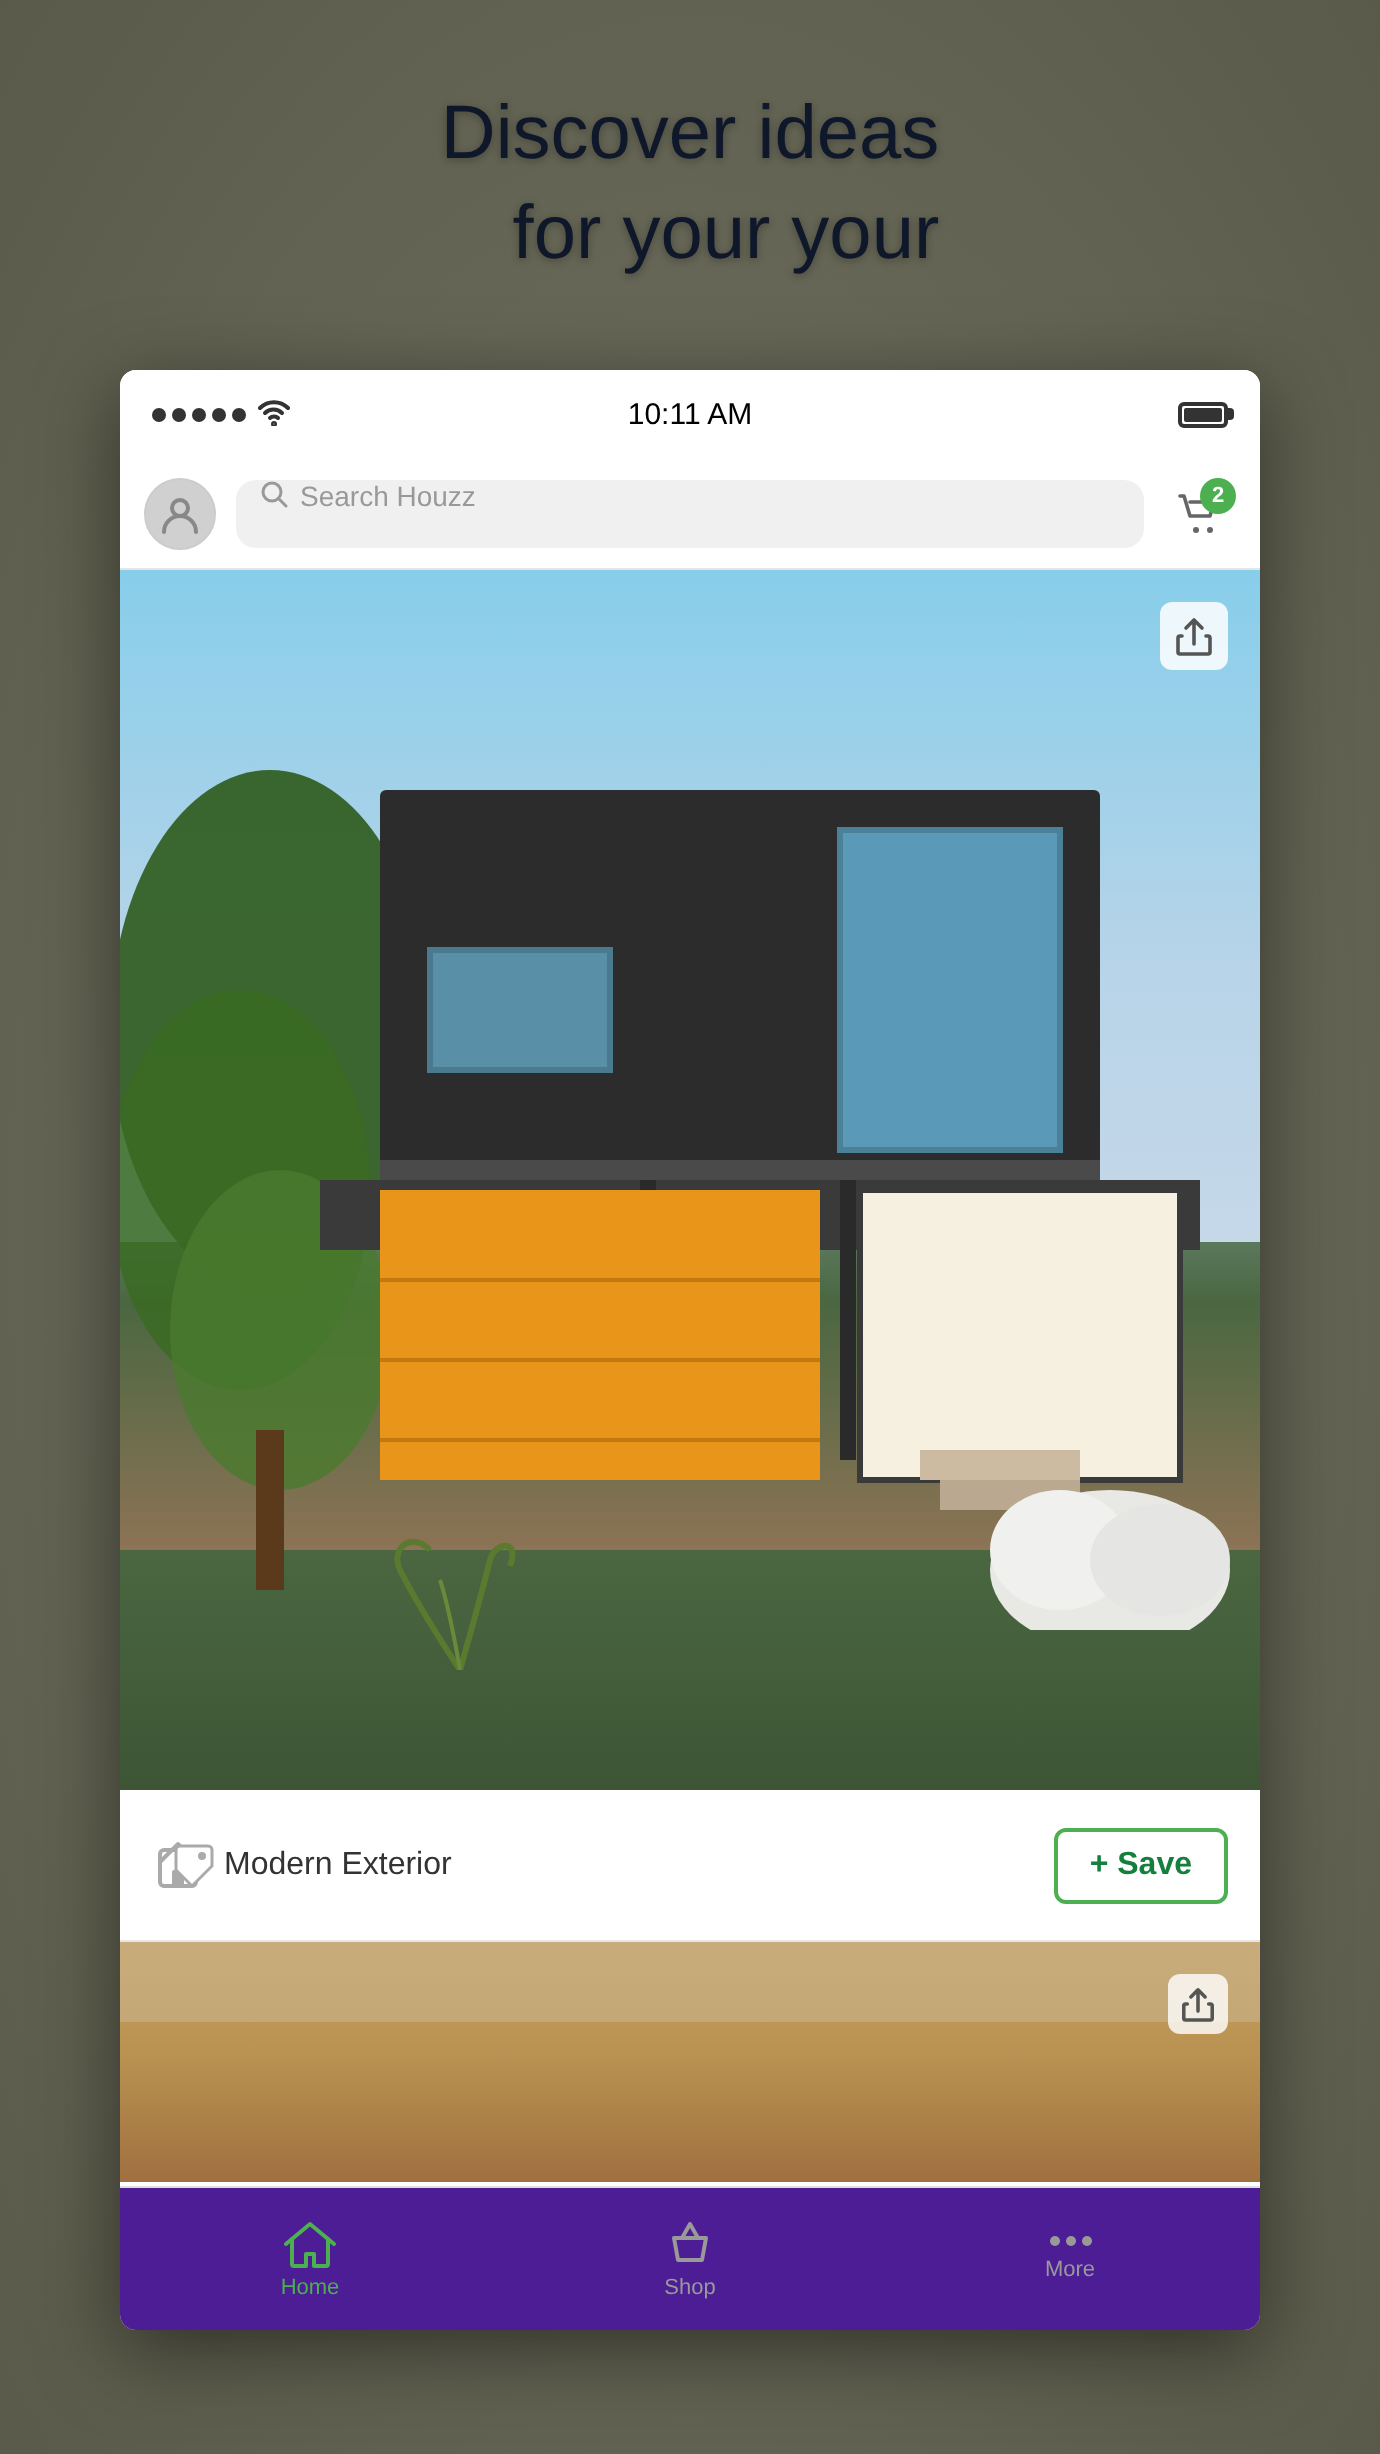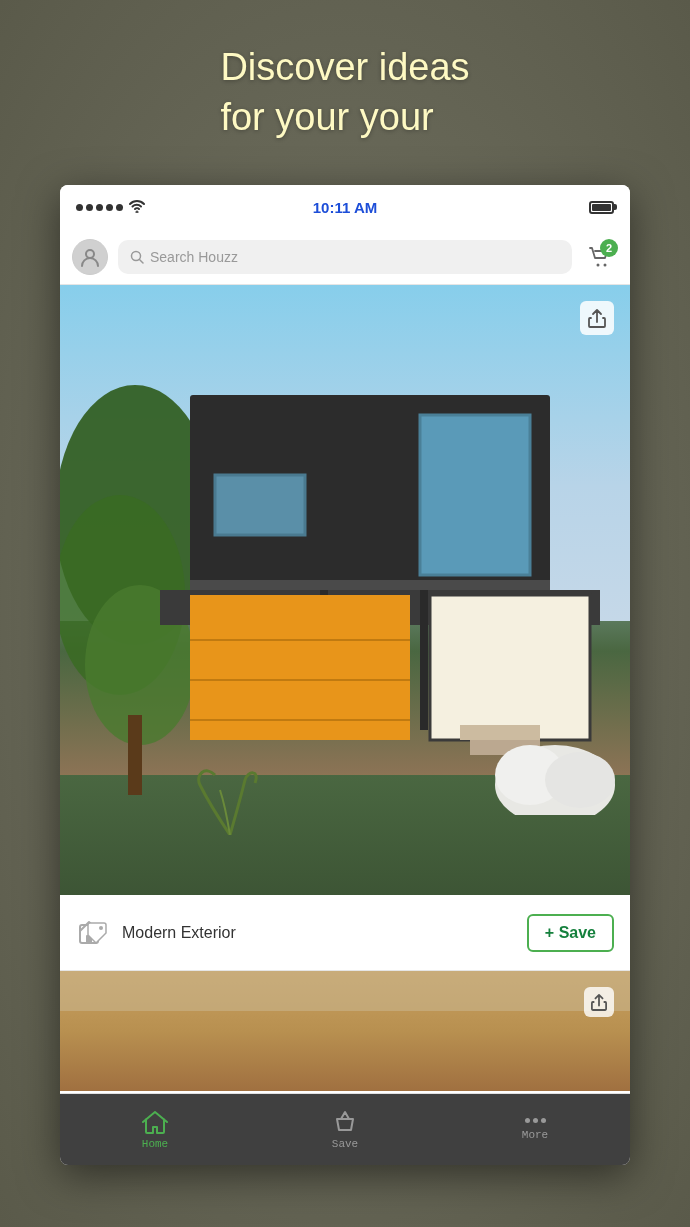--- a/index.html
+++ b/index.html
@@ -28,24 +28,24 @@
       right: 0;
       height: 185px;
       display: flex;
       flex-direction: column;
       align-items: center;
       justify-content: center;
       z-index: 2;
     }
 
     .title-text {
-      color: #fef9c3;
+      color: #0f172a;
       font-size: 38px;
       font-weight: 300;
-      text-align: left;
+      text-align: right;
       line-height: 1.3;
       text-shadow: 0 1px 4px rgba(0,0,0,0.3);
     }
 
     
     .phone-frame {
       position: absolute;
       top: 185px;
       left: 50%;
       transform: translateX(-50%);
@@ -89,22 +89,22 @@
       background: #333;
     }
 
     .wifi-icon {
       font-size: 14px;
       color: #333;
     }
 
     .status-time {
       font-size: 15px;
-      font-weight: 700;
-      color: #1d4ed8;
+      font-weight: 400;
+      color: #000000;
       position: absolute;
       left: 50%;
       transform: translateX(-50%);
     }
 
     .status-right {
       display: flex;
       align-items: center;
       gap: 6px;
     }
@@ -161,21 +161,20 @@
       flex-shrink: 0;
       border: 1px solid #ccc;
     }
 
     .search-input-wrapper {
       flex: 1;
       height: 34px;
       background: #f0f0f0;
       border-radius: 10px;
       display: flex;
-      align-items: center;
       padding: 0 12px;
       gap: 6px;
     }
 
     .search-placeholder {
       color: #999;
       font-size: 14px;
     }
 
     .cart-btn {
@@ -251,21 +250,21 @@
       display: flex;
       align-items: center;
       justify-content: space-between;
       padding: 0 16px;
       border-bottom: 1px solid #e5e5e5;
     }
 
     .card-info-left {
       display: flex;
       align-items: center;
-      gap: 10px;
+      gap: 0;
     }
 
     .home-tag-icon {
       width: 36px;
       height: 36px;
       display: flex;
       align-items: center;
       justify-content: center;
       color: #999;
       font-size: 28px;
@@ -313,24 +312,23 @@
       justify-content: center;
     }
 
     
     .bottom-nav {
       position: absolute;
       bottom: 0;
       left: 0;
       right: 0;
       height: 72px;
-      background: #404040;
+      background: #4c1d95;
       border-top: 1px solid #e0e0e0;
       display: flex;
-      font-family: Liberation Mono, monospace;
     }
 
     .nav-item {
       flex: 1;
       display: flex;
       flex-direction: column;
       align-items: center;
       justify-content: center;
       gap: 4px;
       height: 100%;
@@ -544,21 +542,21 @@
       </svg>
       <span class="nav-label active">Home</span>
     </div>
 
 
     <div class="nav-item">
       <svg width="24" height="24" viewBox="0 0 24 24" fill="none">
         <path d="M12 2L8 9H4l2 11h12l2-11h-4L12 2z" stroke="#999" stroke-width="2" stroke-linecap="round" stroke-linejoin="round"></path>
         <path d="M8 9h8" stroke="#999" stroke-width="2"></path>
       </svg>
-      <span class="nav-label">Save</span>
+      <span class="nav-label">Shop</span>
     </div>
 
 
     <div class="nav-item">
       <div class="three-dots">
         <div class="dot"></div>
         <div class="dot"></div>
         <div class="dot"></div>
       </div>
       <span class="nav-label">More</span>

